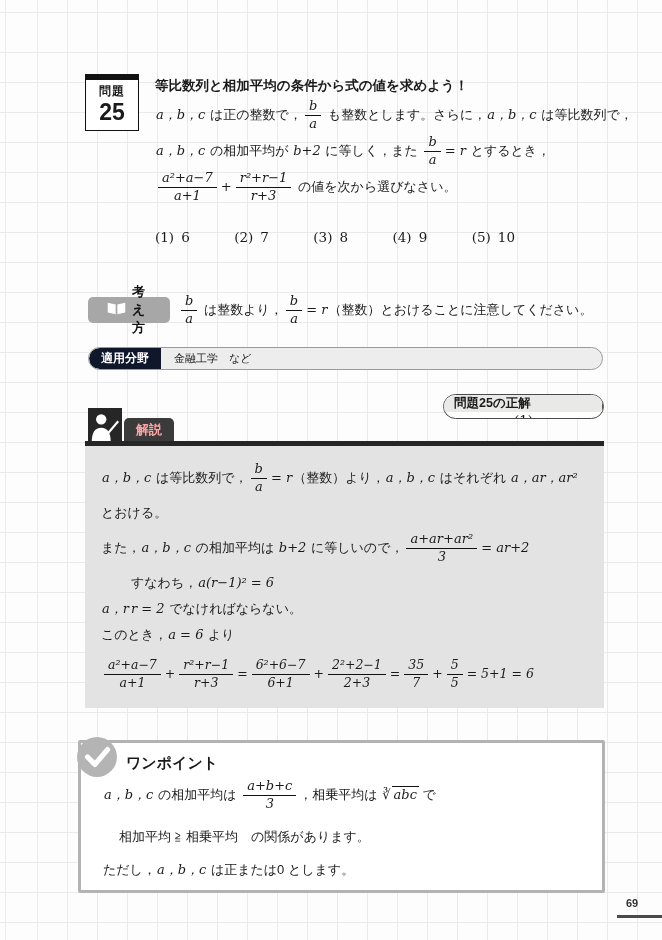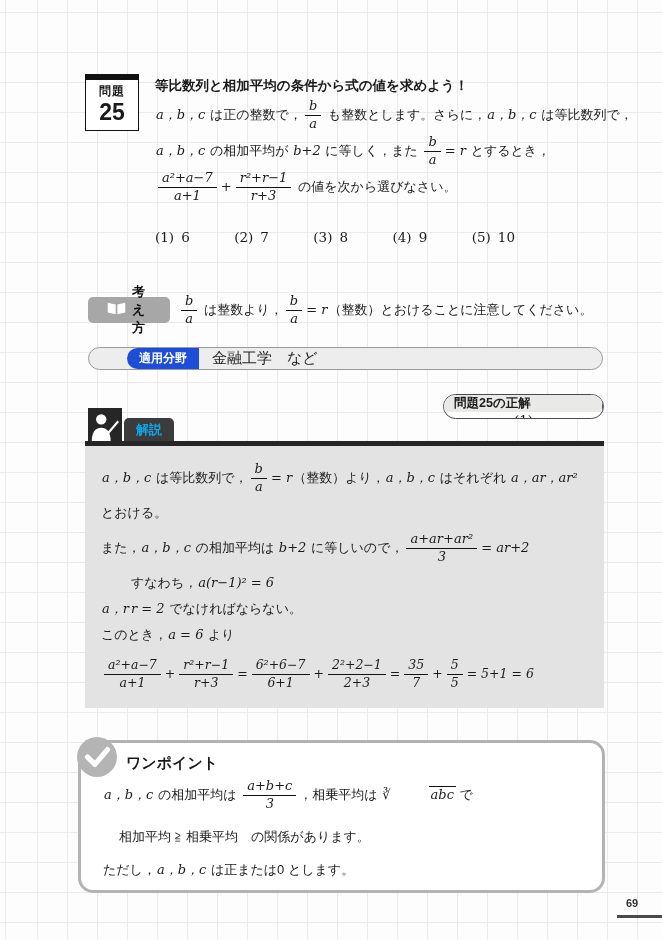--- a/index.html
+++ b/index.html
@@ -13,21 +13,21 @@
     position:relative; width:662px; height:940px; overflow:hidden;
     background-image:
       repeating-linear-gradient(to right, transparent 0, transparent 29px, #e9e9ee 29px, #e9e9ee 30px),
       repeating-linear-gradient(to bottom, transparent 0, transparent 29px, #e9e9ee 29px, #e9e9ee 30px);
     background-position:8px 23px;
   }
   
   .mrow{ display:flex; align-items:center; flex-wrap:nowrap; font-size:13px; line-height:1.3; white-space:pre; }
   .seg-t{ font-family:"Liberation Sans",sans-serif; }
   .seg-m{ font-family:"DejaVu Serif",serif; font-style:italic; padding:0 1px; }
-  .seg-o{ font-family:"DejaVu Serif",serif; font-style:italic; border-top:1.2px solid #111; padding:0 2px;margin-left:37px; }
+  .seg-o{ font-family:"DejaVu Serif",serif; font-style:italic; border-top:1.2px solid #111; padding:0 2px; }
   .frac{ display:inline-flex; flex-direction:column; align-items:center; vertical-align:middle;
          margin:0 3px; font-family:"DejaVu Serif",serif; font-style:italic; }
   .frac .num{ padding:0 4px 1px; border-bottom:1.2px solid #111; line-height:1.15; text-align:center; }
   .frac .den{ padding:1px 4px 0; line-height:1.15; text-align:center; }
   
   .problem-box{
     position:absolute; left:85px; top:74px; width:54px; height:57px;
     background:#fff; border:1.6px solid #111; text-align:center;
   }
   .pb-top{ height:5px; background:#111; }
@@ -47,55 +47,55 @@
   }
   .approach-chip .chip-label{ font-size:13px; font-weight:bold; color:#111; }
   .approach-text{ position:absolute; left:178px; top:290px; height:40px; }
   
   .field-bar{
     position:absolute; left:88px; top:347px; width:515px; height:23px;
     border:1px solid #9a9a9a; border-radius:12px; background:#ededed;
     display:flex; align-items:stretch; overflow:hidden;
   }
   .field-label{
-    background:#1d4ed8; color:#fff; font-size:12px; font-weight:bold;
-    display:flex; align-items:center; padding:0 12px; border-radius:11px 0 0 11px;margin-left:38px;
+    background:#0f172a; color:#fff; font-size:12px; font-weight:bold;
+    display:flex; align-items:center; padding:0 12px; border-radius:11px 0 0 11px;
   }
-  .field-value{ font-size:15px; display:flex; align-items:center; padding:0 13px; color:#222; }
+  .field-value{ font-size:11px; display:flex; align-items:center; padding:0 13px; color:#222; }
   
   .answer-badge{
     position:absolute; left:443px; top:394px; width:161px; height:25px;
     border:1.5px solid #4a4a4a; border-radius:13px; background:#fff;
     display:flex; align-items:stretch; overflow:hidden;flex-direction:column;
   }
   .badge-label{ background:#e9e9e7; font-size:12.5px; font-weight:bold; display:flex; align-items:center;
     padding:0 10px; border-right:1.5px solid #4a4a4a; }
   .badge-value{ flex:1; display:flex; align-items:center; justify-content:center;
     font-family:"DejaVu Serif",serif; font-size:13.5px; }
   
   .k-icon{ position:absolute; left:88px; top:408px; width:34px; height:34px; background:#262626; }
   .k-tab{
     position:absolute; left:124px; top:418px; height:24px; padding:0 12px;
-    background:#3b3b3b; color:#0ea5e9; font-size:13px; font-weight:bold;
+    background:#3b3b3b; color:#fca5a5; font-size:13px; font-weight:bold;
     border-radius:5px 5px 0 0; display:flex; align-items:center;
   }
   .k-bar{ position:absolute; left:85px; top:441px; width:519px; height:5px; background:#262626; }
   .k-box{
     position:absolute; left:85px; top:446px; width:519px; height:262px;
     background:#e3e3e3; padding:12px 16px 0;
   }
   .k-box .mrow{ margin-bottom:4px; }
   .k-box .r-tall{ height:40px; }
   .k-box .r-plain{ height:22px; }
   .k-box .r-indent{ padding-left:30px; }
   .k-box .r-final{ height:48px; font-size:12.5px; }
   
   .onepoint{
     position:absolute; left:78px; top:740px; width:527px; height:153px;
-    background:#fff; border:3px solid #b3b3b3; border-radius:15px;
+    background:#fff; border:3px solid #b3b3b3; border-radius:2px;
   }
   .op-check{ position:absolute; left:-5px; top:-7px; width:42px; height:42px; }
   .op-title{ position:absolute; left:45px; top:11px; font-size:15px; font-weight:bold; }
   .op-w1{ position:absolute; left:22px; top:32px; height:40px; }
   .op-w2{ position:absolute; left:22px; top:86px;margin-left:16px; }
   .op-w3{ position:absolute; left:22px; top:119px; }
   
   .pagenum{ position:absolute; left:626px; top:897px; font-size:11px; font-weight:bold; color:#333; }
   .pagenum-line{ position:absolute; left:617px; top:915px; width:45px; height:3px; background:#4a4a4a; }
 </style>

